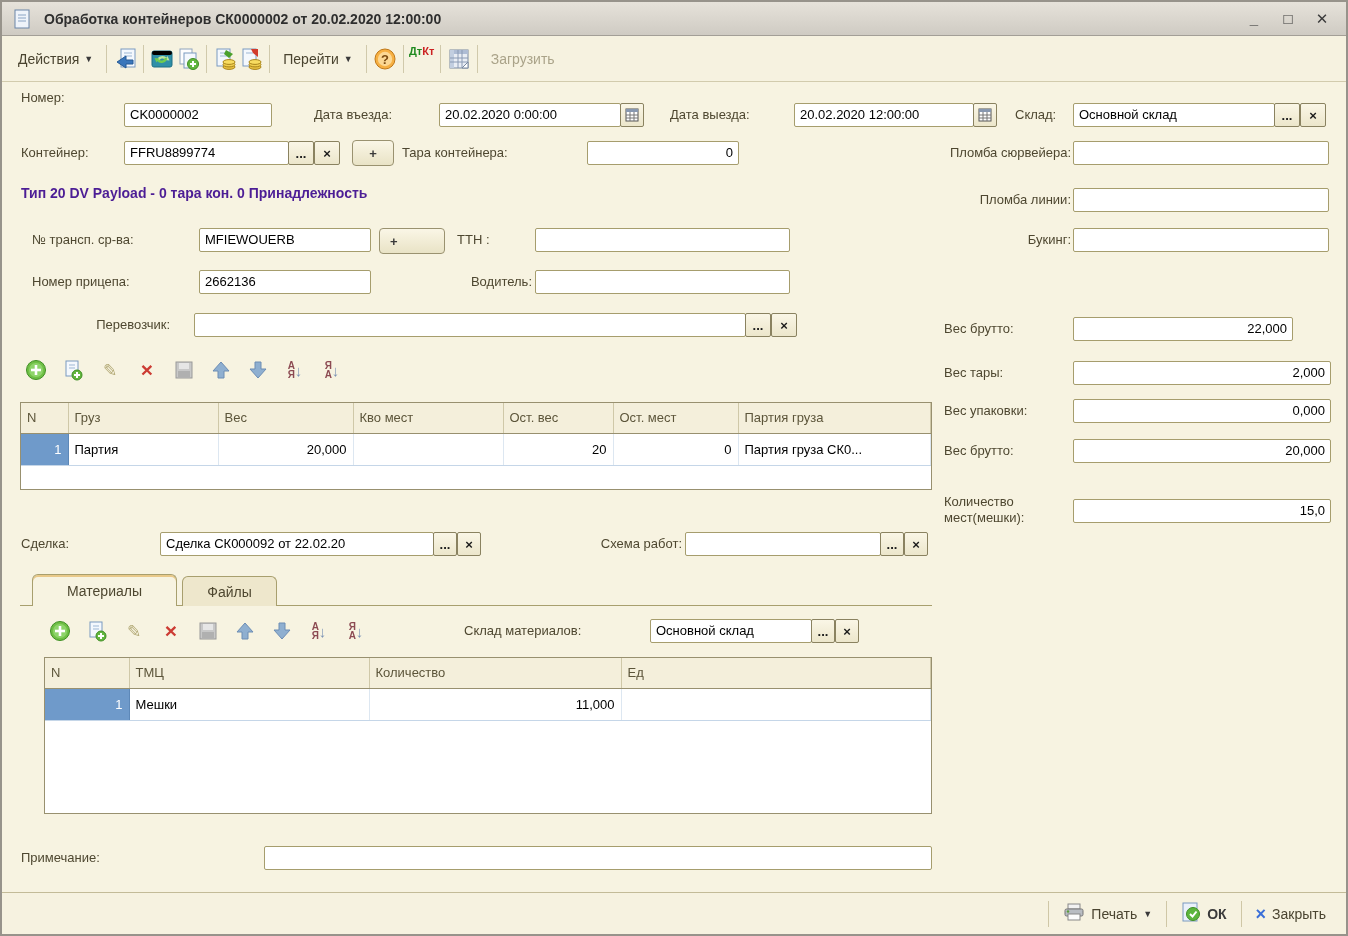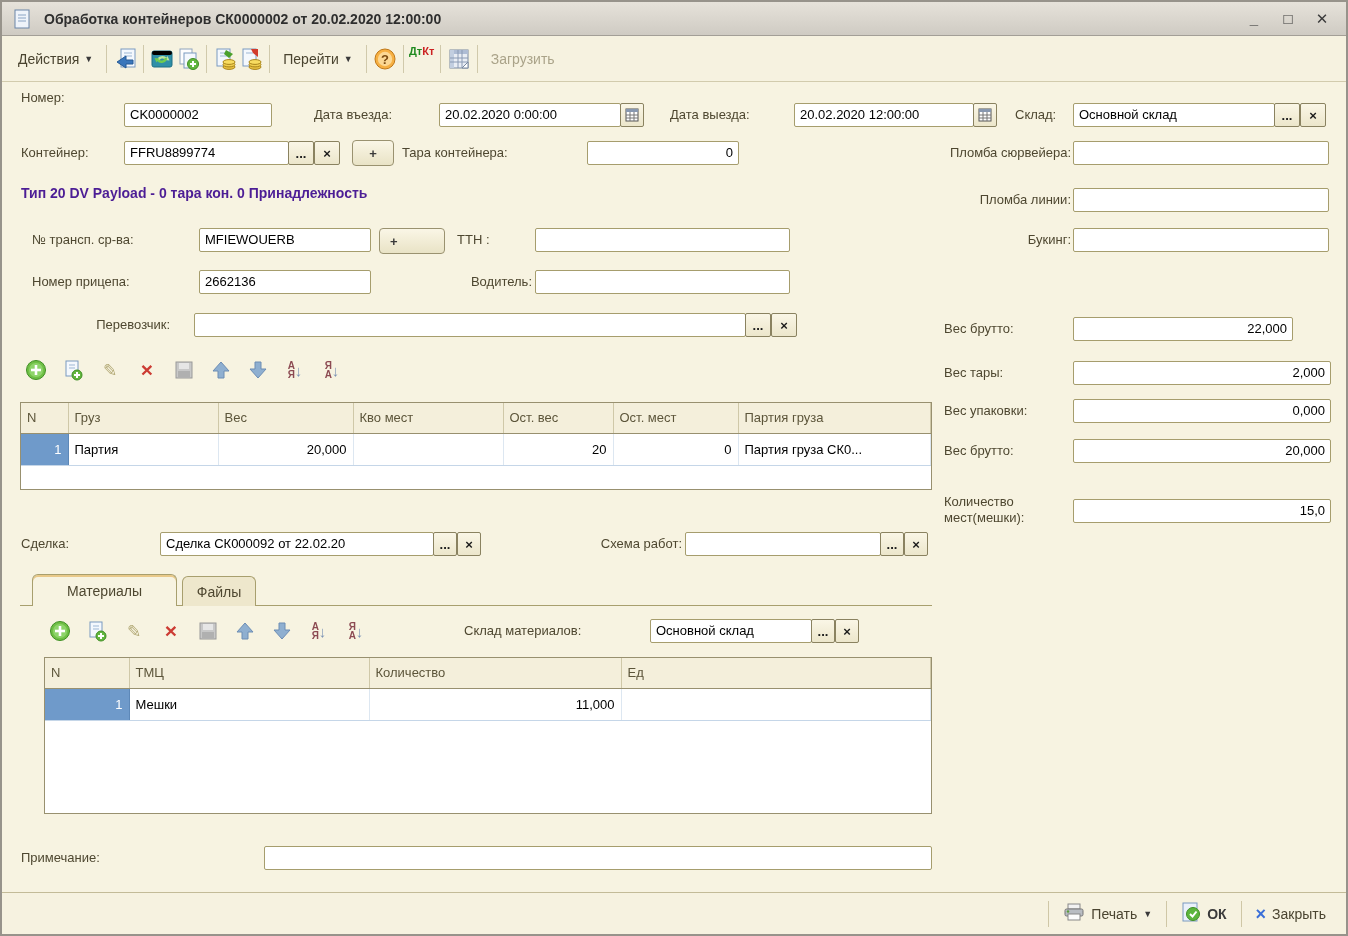--- a/index.html
+++ b/index.html
@@ -396,21 +396,21 @@
     <div class="sq" style="left:455px;top:450px;width:24px;">×</div>
     <div class="lbl r" style="left:555px;top:454px;width:125px;">Схема работ:</div>
     <div class="inp" style="left:683px;top:450px;width:196px;"></div>
     <div class="sq" style="left:878px;top:450px;width:24px;">...</div>
     <div class="sq" style="left:902px;top:450px;width:24px;">×</div>
 
     <div class="tab-line" style="left:18px;top:523px;width:912px;"></div>
     <div class="tab active" style="left:30px;top:492px;width:145px;">
         <span>Материалы</span>
       </div>
-    <div class="tab" style="left:180px;top:494px;width:74px;">
+    <div class="tab" style="left:180px;top:494px;width:95px;">
         <span>Файлы</span>
       </div>
 
     <div class="rowbar" style="left:46px;top:537px;">
       <span class="ric">
           <svg width="22" height="22" viewBox="0 0 22 22">
             <circle cx="11" cy="11" r="9.5" fill="#6fbf45" stroke="#3f8f24"></circle>
             <circle cx="11" cy="11" r="7" fill="#8ed46a"></circle>
             <line x1="11" y1="6" x2="11" y2="16" stroke="#fff" stroke-width="2.6"></line>
             <line x1="6" y1="11" x2="16" y2="11" stroke="#fff" stroke-width="2.6"></line>

